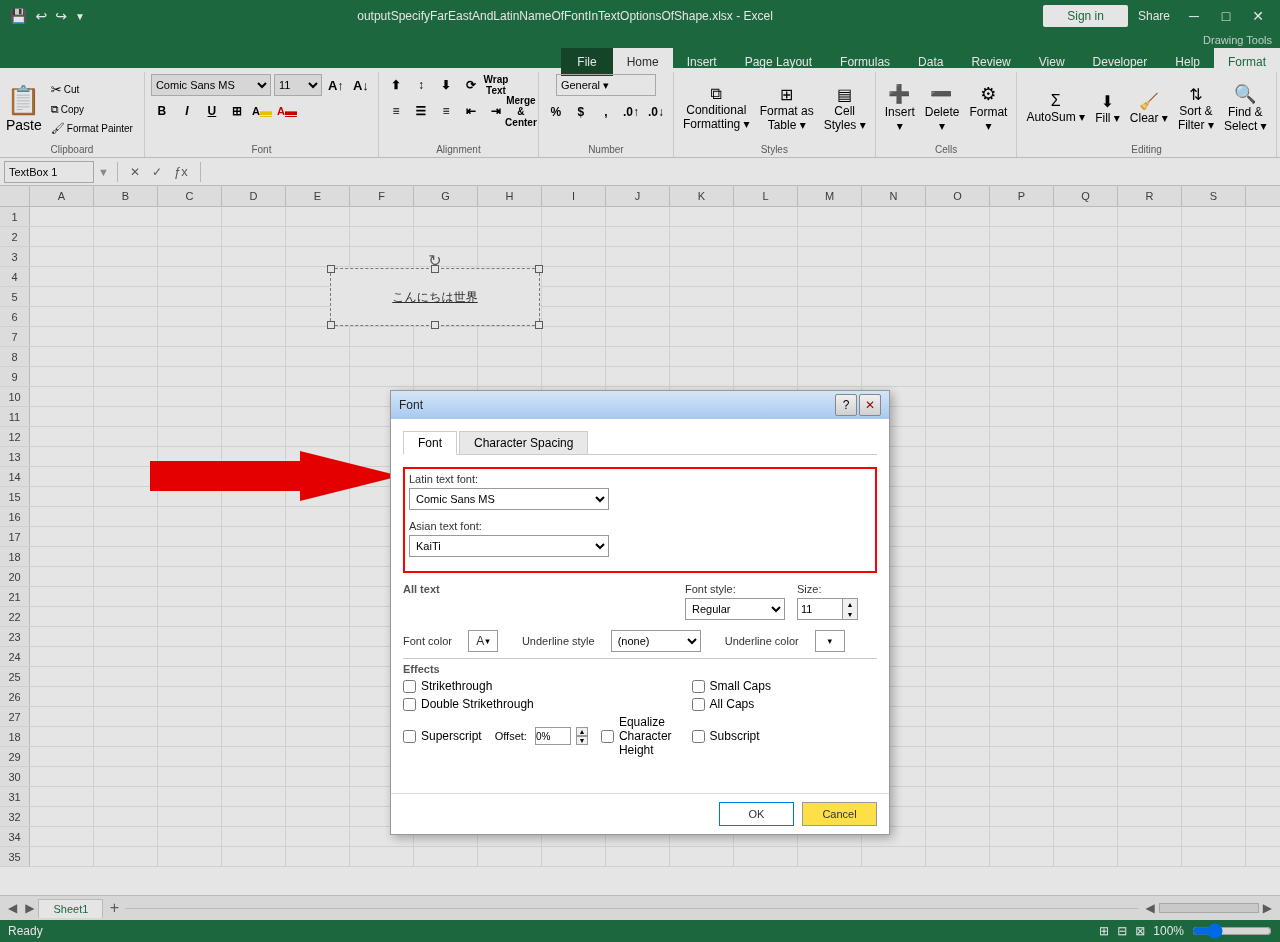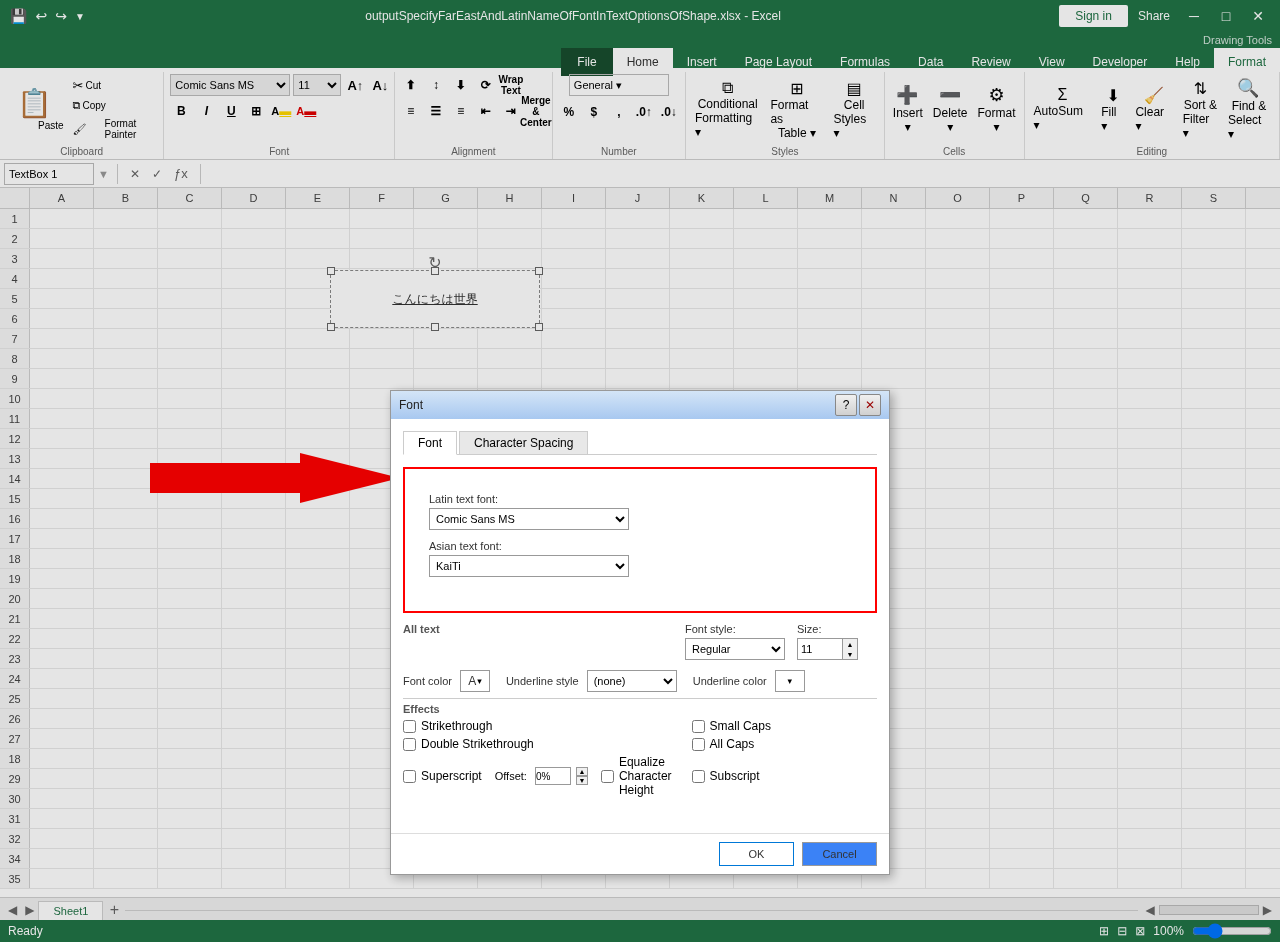--- a/index.html
+++ b/index.html
@@ -24,21 +24,21 @@
       width: 28px;
       height: 28px;
       cursor: pointer;
       display: flex; align-items: center; justify-content: center;
       font-size: 14px;
     }
     .sign-in-btn {
       background: white;
       color: #217346;
       border: none;
-      padding: 4px 16px;
+      padding: 4px 24px;
       font-size: 12px;
       cursor: pointer;
       border-radius: 2px;
     }
     .ribbon-tab {
       padding: 6px 14px;
       color: white;
       cursor: pointer;
       font-size: 12px;
       border: none;
@@ -331,21 +331,21 @@
       font-size: 7px;
       display: flex; align-items: center; justify-content: center;
       line-height: 1;
     }
 
     .section-label { font-size: 11px; font-weight: bold; color: #555; margin: 6px 0 4px; border-top: 1px solid #ccc; padding-top: 4px; }
     .effects-grid { display: grid; grid-template-columns: 1fr 1fr; gap: 4px 20px; margin-bottom: 24px; }
     .check-row { display: flex; align-items: center; gap: 5px; font-size: 11px; }
     .check-row input[type=checkbox] { width: 13px; height: 13px; }
 
-    .underline-row { display: flex; align-items: center; gap: 8px; margin-bottom: 6px; }
+    .underline-row { display: flex; align-items: center; gap: 16px; margin-bottom: 6px; }
     .color-btn {
       width: 30px; height: 22px;
       border: 1px solid #999;
       background: white;
       cursor: pointer;
       display: flex; align-items: center; justify-content: center;
       font-size: 10px;
       gap: 1px;
     }
 
@@ -353,21 +353,21 @@
     .dialog-ok {
       width: 75px; height: 24px;
       background: white;
       border: 1px solid #0078d7;
       color: #333;
       cursor: pointer;
       font-size: 11px;
     }
     .dialog-cancel {
       width: 75px; height: 24px;
-      background: #3b82f6;
+      background: #fde047;
       border: 1px solid #999;
       color: #333;
       cursor: pointer;
       font-size: 11px;
     }
 
     
     .qat { display: flex; align-items: center; gap: 4px; }
     .qat-btn { color: white; cursor: pointer; padding: 2px; font-size: 14px; }
   </style>
@@ -408,21 +408,21 @@
   </div>
 </div>
 
 <div class="ribbon">
 
   <div class="ribbon-group">
     <div class="ribbon-group-content">
       <div style="display:flex;align-items:center;">
         <div style="display:flex;flex-direction:column;align-items:center;cursor:pointer;">
           <span style="font-size:28px;">📋</span>
-          <span style="font-size:10px;margin-left:32px;">Paste</span>
+          <span style="font-size:14px;">Paste</span>
         </div>
         <div style="display:flex;flex-direction:column;gap:2px;margin-left:4px;">
           <button class="ribbon-btn-small" style="display:flex;align-items:center;gap:2px;">
               <span style="font-size:13px;">✂</span>
               <span style="font-size:10px;">Cut</span>
             </button>
           <button class="ribbon-btn-small" style="display:flex;align-items:center;gap:2px;">
               <span style="font-size:11px;">⧉</span>
               <span style="font-size:10px;">Copy</span>
             </button>
@@ -993,42 +993,20 @@
         <div class="grid-cell"></div>
         <div class="grid-cell"></div>
         <div class="grid-cell"></div>
         <div class="grid-cell"></div>
         <div class="grid-cell"></div>
         <div class="grid-cell"></div>
         <div class="grid-cell"></div>
         <div class="grid-cell"></div>
       </div>
       <div class="grid-row">
-        <div class="row-header">19</div>
-        <div class="grid-cell"></div>
-        <div class="grid-cell"></div>
-        <div class="grid-cell"></div>
-        <div class="grid-cell"></div>
-        <div class="grid-cell"></div>
-        <div class="grid-cell"></div>
-        <div class="grid-cell"></div>
-        <div class="grid-cell"></div>
-        <div class="grid-cell"></div>
-        <div class="grid-cell"></div>
-        <div class="grid-cell"></div>
-        <div class="grid-cell"></div>
-        <div class="grid-cell"></div>
-        <div class="grid-cell"></div>
-        <div class="grid-cell"></div>
-        <div class="grid-cell"></div>
-        <div class="grid-cell"></div>
-        <div class="grid-cell"></div>
-        <div class="grid-cell"></div>
-      </div>
-      <div class="grid-row">
         <div class="row-header">20</div>
         <div class="grid-cell"></div>
         <div class="grid-cell"></div>
         <div class="grid-cell"></div>
         <div class="grid-cell"></div>
         <div class="grid-cell"></div>
         <div class="grid-cell"></div>
         <div class="grid-cell"></div>
         <div class="grid-cell"></div>
         <div class="grid-cell"></div>
@@ -1411,21 +1389,21 @@
         <button class="dialog-btn-help">?</button>
         <button class="dialog-btn-close">✕</button>
       </div>
     </div>
     <div class="dialog-content">
       <div class="dialog-tabs">
         <div class="dialog-tab active">Font</div>
         <div class="dialog-tab">Character Spacing</div>
       </div>
 
-      <div style="border:2px solid red;padding:24px;margin-bottom:10px;">
+      <div style="border:2px solid red;padding:4px;margin-bottom:10px;">
         <div class="form-row">
           <div class="form-col" style="flex:1;">
             <label class="form-label">Latin text font:</label>
             <div style="display:flex;align-items:center;">
               <select class="form-select form-select-wide">
                 <option>Comic Sans MS</option>
               </select>
             </div>
           </div>
         </div>

